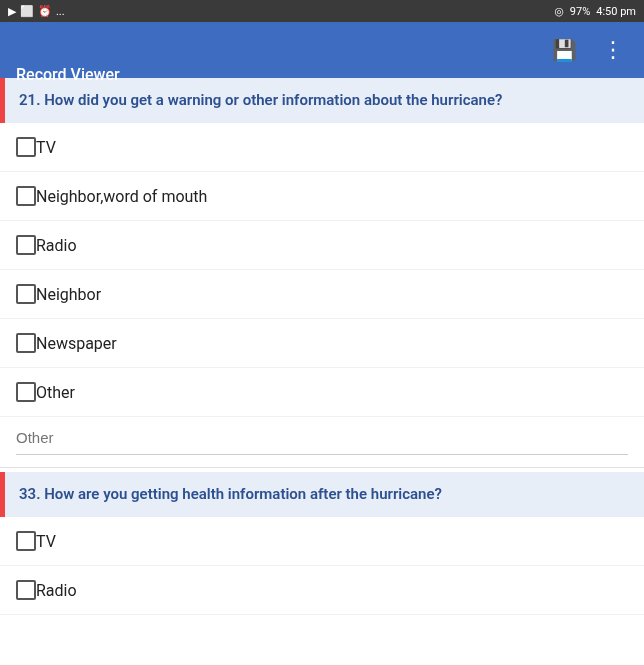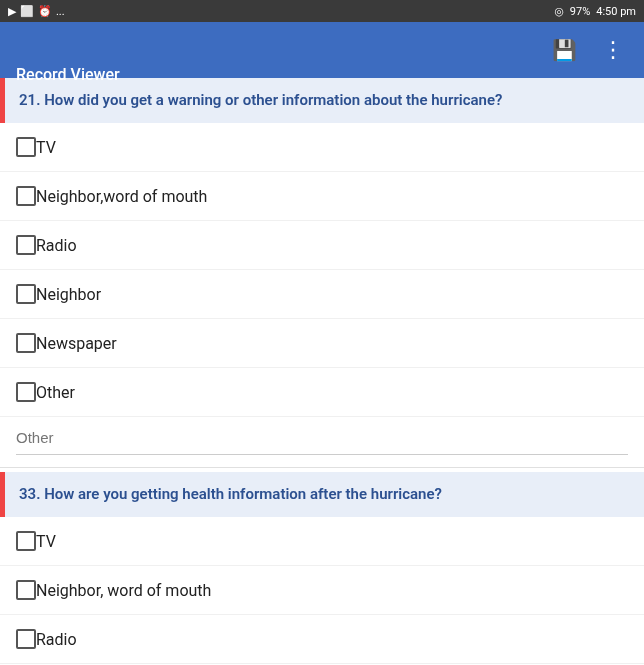--- a/index.html
+++ b/index.html
@@ -214,24 +214,20 @@
   </div>
 
   <div>
     <div class="question-header">33. How are you getting health information after the hurricane?</div>
 
     <div class="option-item">
       <div class="checkbox"></div>
       <span class="option-label">TV</span>
     </div>
 
-    <div class="option-item">
-      <div class="checkbox"></div>
-      <span class="option-label">Neighbor, word of mouth</span>
-    </div>
 
     <div class="option-item">
       <div class="checkbox"></div>
       <span class="option-label">Radio</span>
     </div>
 
     <div class="option-item">
       
       
     </div>

